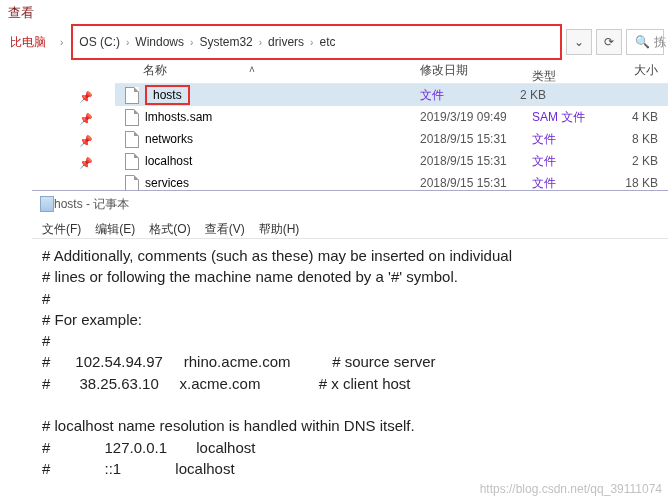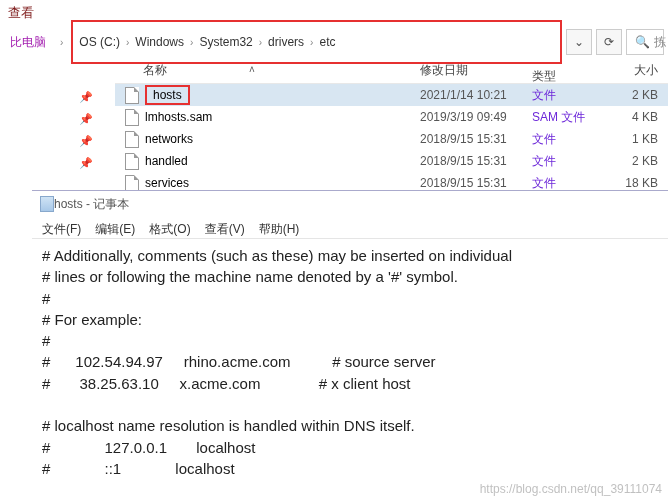--- a/index.html
+++ b/index.html
@@ -24,29 +24,29 @@
     .addr-row {
       display: flex;
       align-items: center;
       height: 32px;
       padding: 0 4px;
       gap: 4px;
     }
     .this-pc {
       padding: 0 6px;
       font-size: 12px;
-      color: #a21caf;
+      color: #b91c1c;
       white-space: nowrap;
     }
     .breadcrumb-wrap {
       flex: 1;
       display: flex;
       align-items: center;
       border: 2px solid #e63030;
-      height: 44px;
+      height: 36px;
       padding: 0 4px;
     }
     .bc-seg {
       display: flex;
       align-items: center;
       gap: 2px;
       padding: 0 2px;
       font-size: 12px;
       color: #333;
     }
@@ -214,46 +214,45 @@
         <div class="col-date">修改日期</div>
         <div class="col-type">类型</div>
         <div class="col-size">大小</div>
       </div>
       <div id="rows">
           <div class="row selected">
             <div class="cell-name">
               <span class="file-icon"></span>
               <span class="fname-box hl">hosts</span>
             </div>
-            <div class="cell-date">2021/1/14 10:21</div>
             <div class="cell-type">文件</div>
             <div class="cell-size">2 KB</div>
           </div>
           <div class="row">
             <div class="cell-name">
               <span class="file-icon"></span>
               <span class="fname-box">lmhosts.sam</span>
             </div>
             <div class="cell-date">2019/3/19 09:49</div>
             <div class="cell-type">SAM 文件</div>
             <div class="cell-size">4 KB</div>
           </div>
           <div class="row">
             <div class="cell-name">
               <span class="file-icon"></span>
               <span class="fname-box">networks</span>
             </div>
             <div class="cell-date">2018/9/15 15:31</div>
             <div class="cell-type">文件</div>
-            <div class="cell-size">1 KB</div>
-          </div>
-          <div class="row">
-            <div class="cell-name">
-              <span class="file-icon"></span>
-              <span class="fname-box">handled</span>
+            <div class="cell-size">8 KB</div>
+          </div>
+          <div class="row">
+            <div class="cell-name">
+              <span class="file-icon"></span>
+              <span class="fname-box">localhost</span>
             </div>
             <div class="cell-date">2018/9/15 15:31</div>
             <div class="cell-type">文件</div>
             <div class="cell-size">2 KB</div>
           </div>
           <div class="row">
             <div class="cell-name">
               <span class="file-icon"></span>
               <span class="fname-box">services</span>
             </div>

